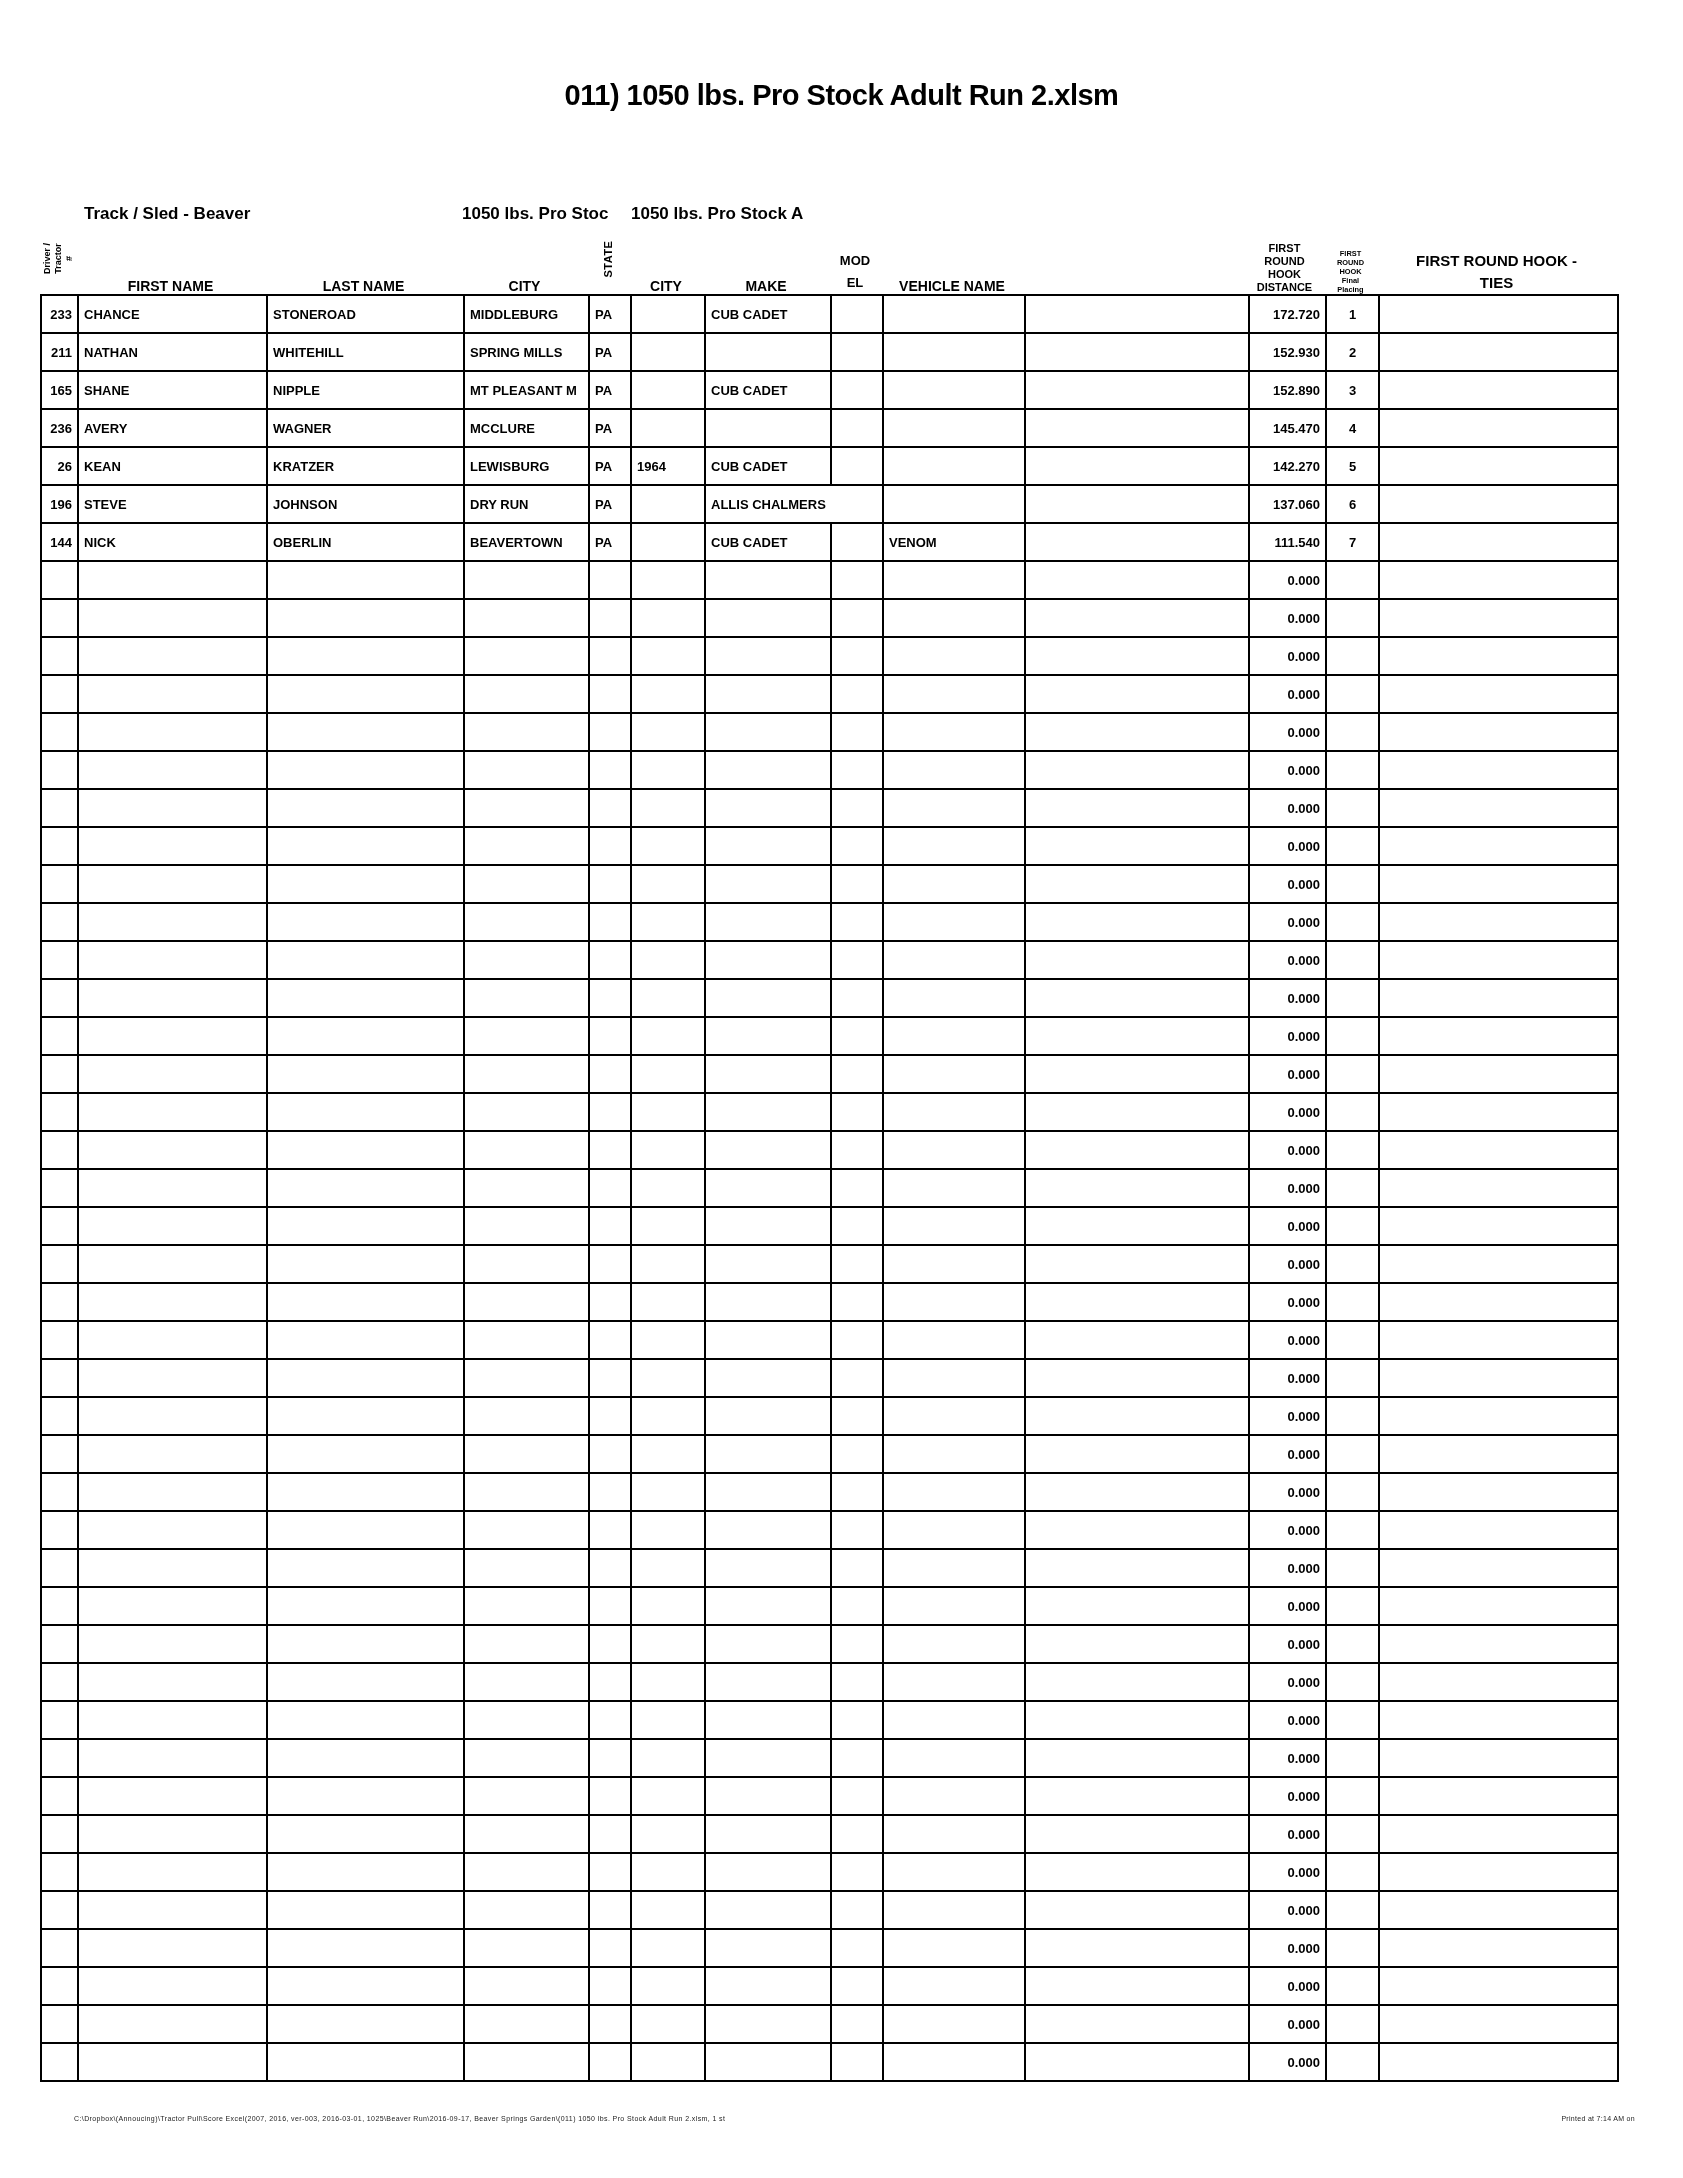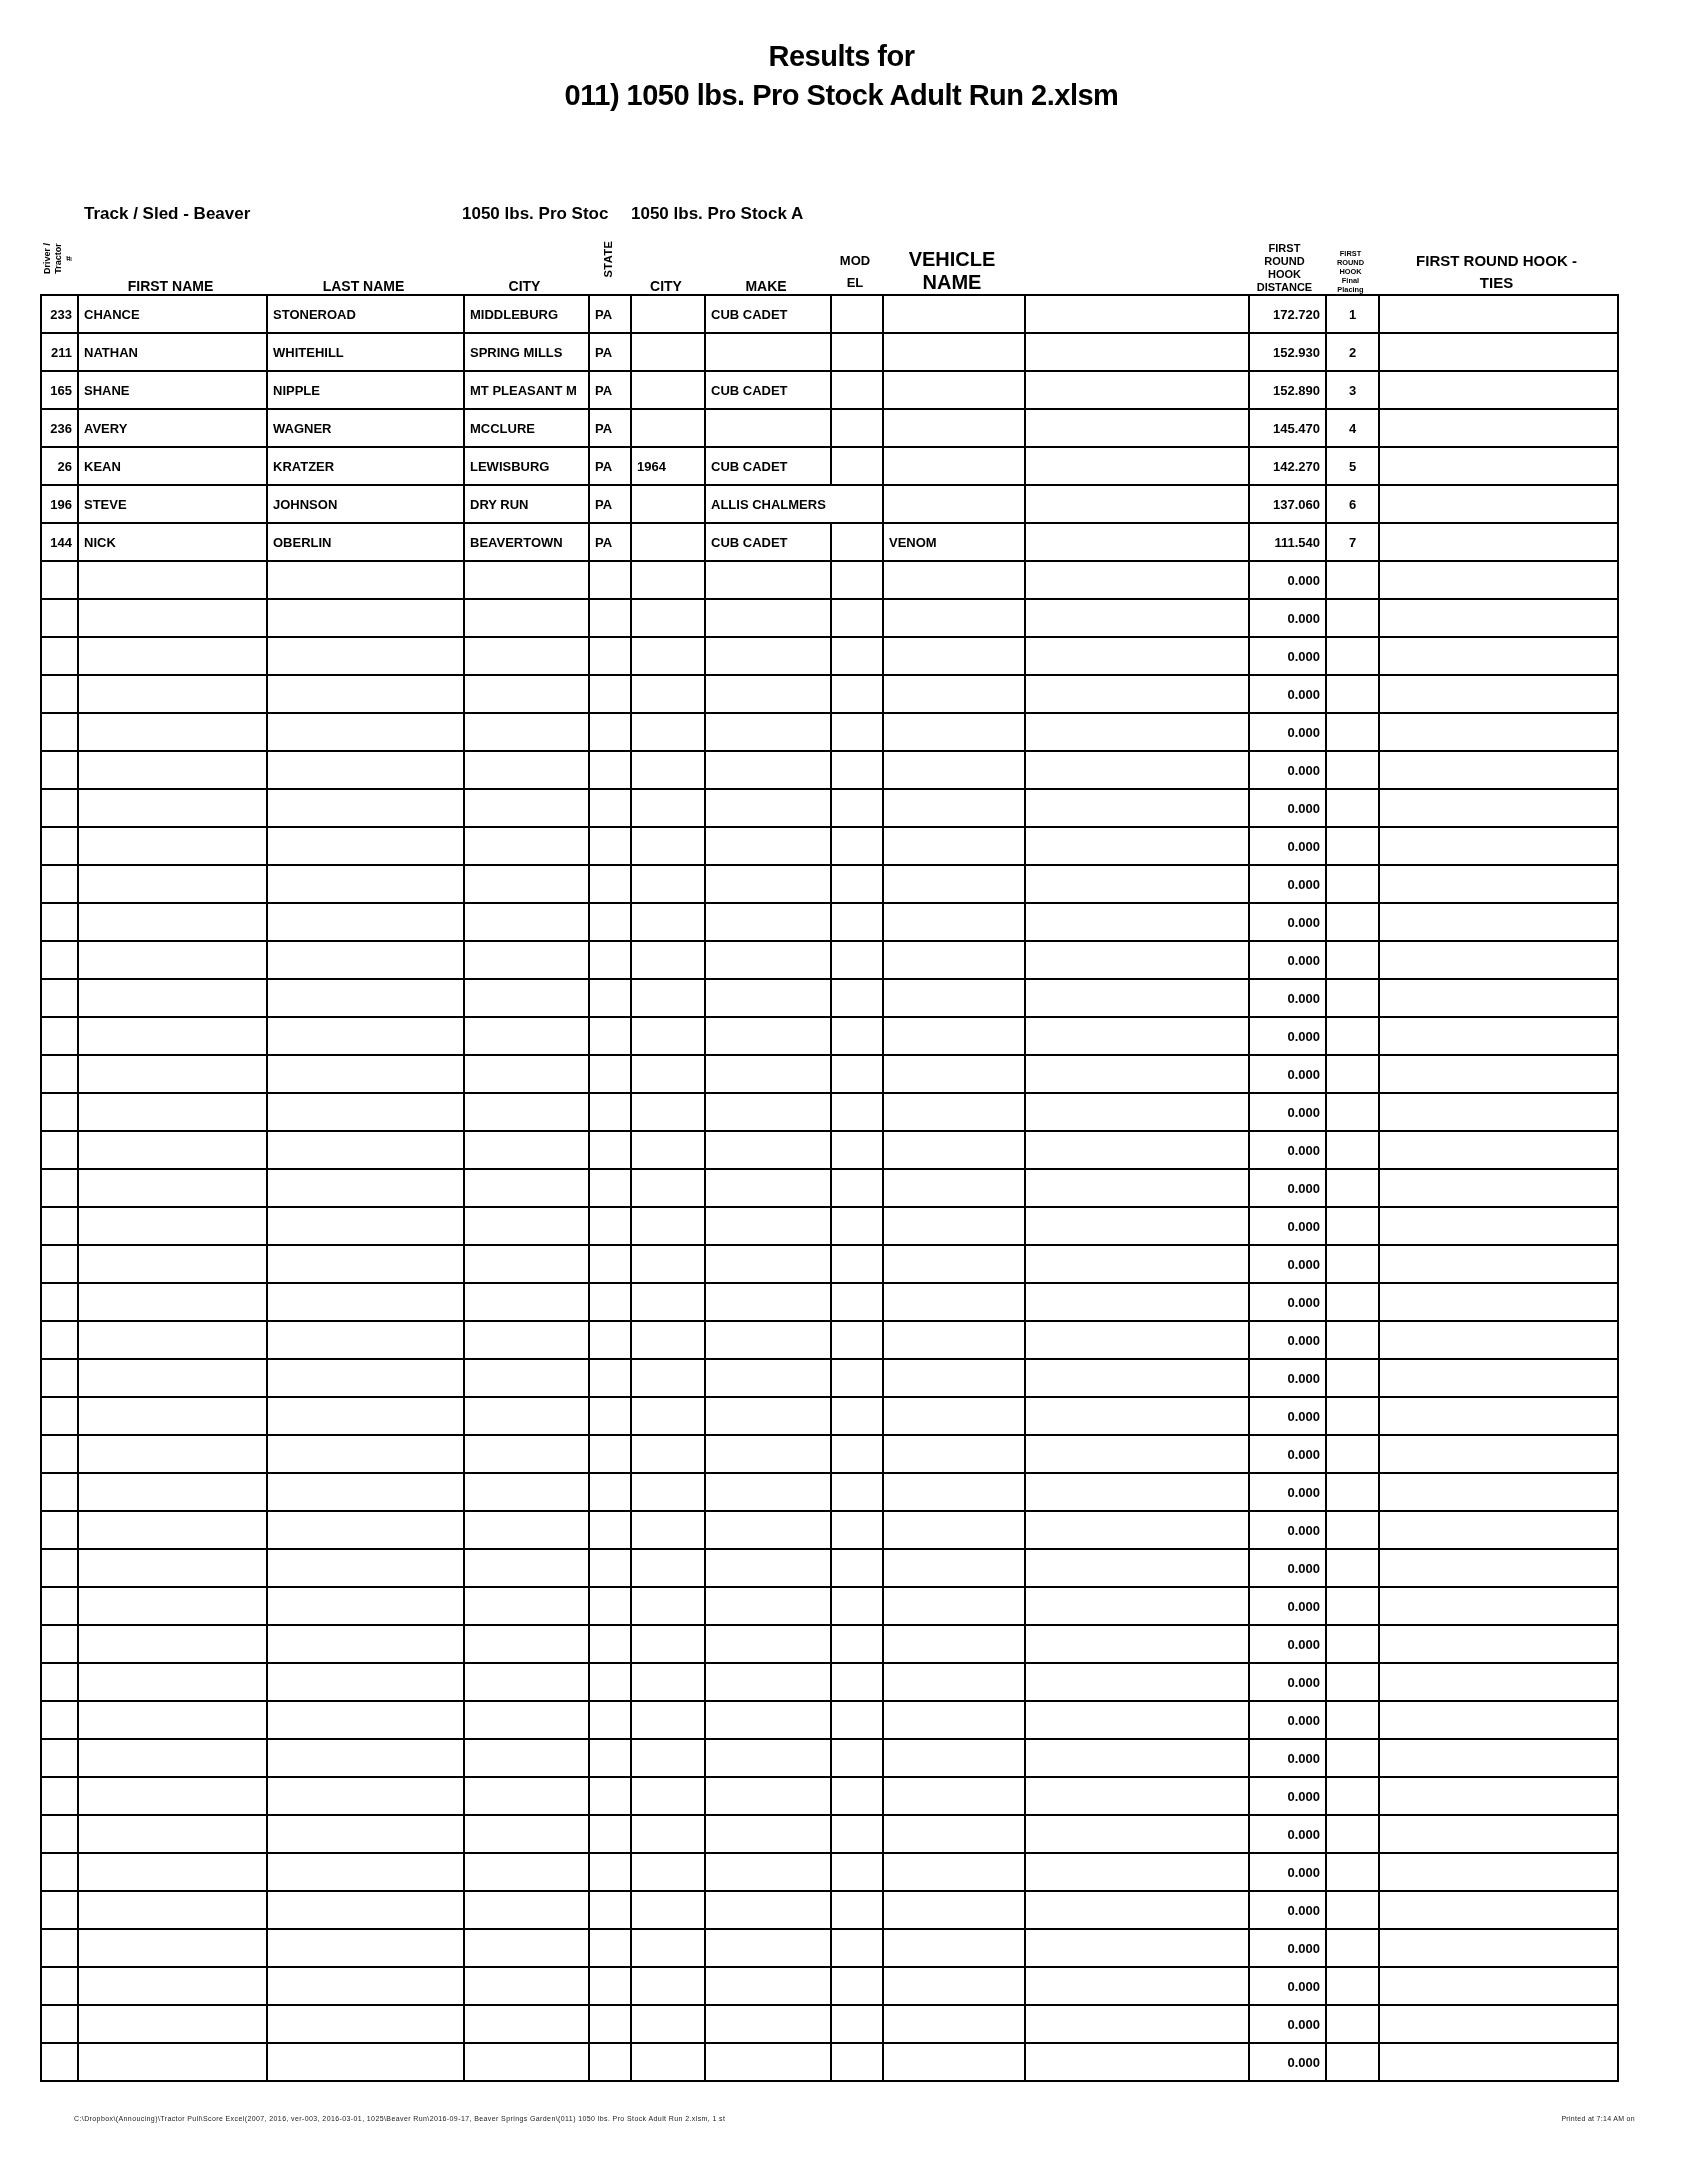--- a/index.html
+++ b/index.html
@@ -23,21 +23,21 @@
   .h-num{left:40px;width:37px;align-items:center;}
   .h-num .rot{transform:rotate(-90deg);font-size:9px;line-height:11px;white-space:pre-line;}
   .h-first{left:76px;width:189px;font-size:14px;padding-bottom:20px;}
   .h-last{left:265px;width:197px;font-size:14px;padding-bottom:20px;}
   .h-city{left:462px;width:125px;font-size:14px;padding-bottom:20px;}
   .h-state{left:587px;width:42px;align-items:center;}
   .h-state .rot{transform:rotate(-90deg);font-size:11px;letter-spacing:0.5px;}
   .h-year{left:629px;width:74px;font-size:14px;padding-bottom:20px;}
   .h-make{left:703px;width:126px;font-size:14px;padding-bottom:20px;}
   .h-model{left:829px;width:52px;font-size:13px;line-height:22px;padding-bottom:9px;}
-  .h-vehicle{left:881px;width:142px;font-size:20px;padding-bottom:20px;}
+  .h-vehicle{left:881px;width:142px;font-size:14px;padding-bottom:20px;}
   .h-result{left:1023px;width:224px;font-size:11px;line-height:15px;padding-bottom:6px;}
   .h-distance{left:1246px;width:77px;font-size:11px;line-height:13px;padding-bottom:1px;}
   .h-placing{left:1324px;width:53px;font-size:7.4px;line-height:9px;padding-bottom:2px;}
   .h-ties{left:1377px;width:239px;font-size:15px;line-height:22px;padding-bottom:14px;}
   
   table.grid{position:absolute;left:40px;top:294px;width:1576px;
     border-collapse:collapse;table-layout:fixed;}
   table.grid td{border:2px solid #000;height:36px;padding:0 5px;
     font-size:13px;font-weight:bold;overflow:hidden;white-space:nowrap;
     vertical-align:middle;}
@@ -48,21 +48,20 @@
   .footer-left{position:absolute;top:2115px;left:74px;font-size:7px;
     letter-spacing:0.4px;white-space:nowrap;color:#222;}
   .footer-right{position:absolute;top:2115px;right:48px;font-size:7px;
     letter-spacing:0.3px;white-space:nowrap;color:#222;}
 </style>
 </head>
 <body>
 
 <div class="page">
 
-  <div class="title1">Results for</div>
   <div class="title2">011) 1050 lbs. Pro Stock Adult Run 2.xlsm</div>
 
   <div class="track">Track / Sled - Beaver</div>
   <div class="cls1">1050 lbs. Pro Stoc</div>
   <div class="cls2">1050 lbs. Pro Stock A</div>
 
   <div class="h h-num">
     <span class="rot">Driver /
 Tractor #</span>
   </div>

